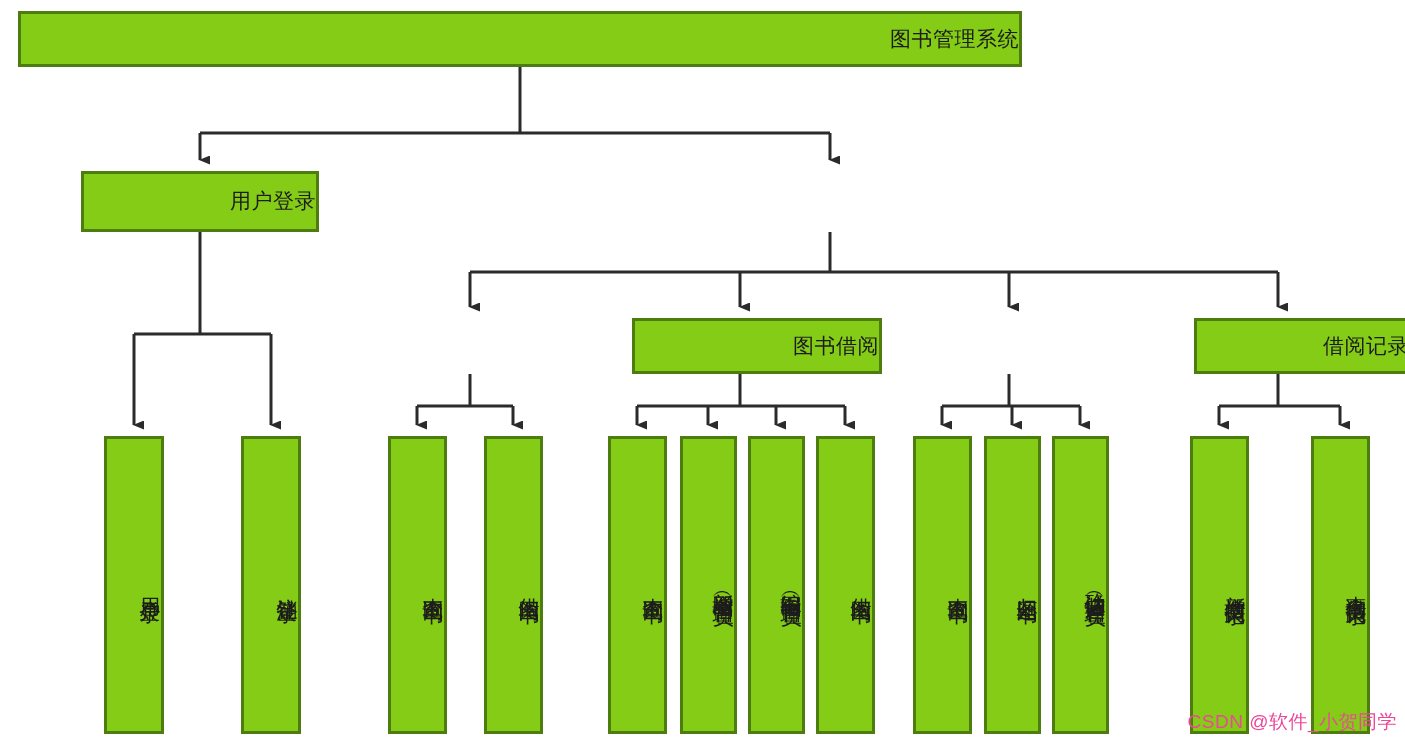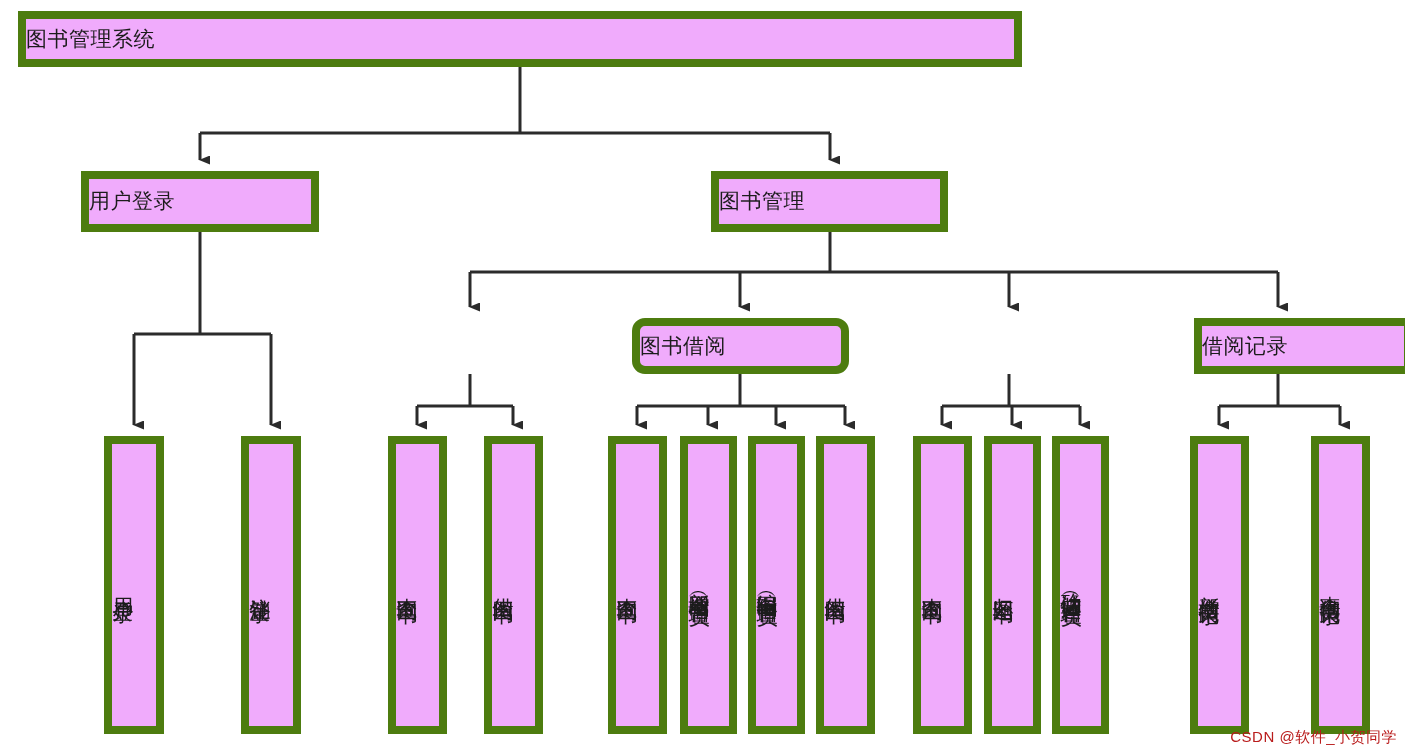--- a/index.html
+++ b/index.html
@@ -22,25 +22,25 @@
   svg.edges {
     position: absolute;
     left: 0;
     top: 0;
     width: 1405px;
     height: 747px;
   }
   .node {
     position: absolute;
     box-sizing: border-box;
-    background: #f0abfc;
-    border: 8px solid #4d7c0f;
+    background: #84cc16;
+    border: 3px solid #4d7c0f;
     display: flex;
     align-items: center;
-    justify-content: flex-start;
+    justify-content: flex-end;
     color: #1c1c1c;
     z-index: 2;
   }
   .node .label {
     display: block;
     line-height: 1.18;
     letter-spacing: 0.5px;
     text-align: center;
   }
   .node.horizontal .label {
@@ -51,23 +51,23 @@
     writing-mode: vertical-rl;
     text-orientation: upright;
     font-size: 21px;
     letter-spacing: 2px;
     line-height: 1.05;
     white-space: nowrap;
   }
   .watermark {
     position: absolute;
     right: 8px;
-    bottom: 0;
-    font-size: 15px;
-    color: #b91c1c;
+    bottom: 12px;
+    font-size: 19px;
+    color: #ec4899;
     letter-spacing: 0.5px;
     z-index: 3;
     white-space: nowrap;
     pointer-events: none;
   }
 </style>
 </head>
 <body>
 
 <div id="diagram-root">
@@ -122,25 +122,22 @@
     </g>
   </svg>
 
   <div class="node horizontal" style="left:18px; top:11px; width:1004px; height:56px;">
     <span class="label">图书管理系统</span>
   </div>
 
   <div class="node horizontal" style="left:81px; top:171px; width:238px; height:61px;">
     <span class="label">用户登录</span>
   </div>
-  <div class="node horizontal" style="left:711px; top:171px; width:237px; height:61px;">
-    <span class="label">图书管理</span>
-  </div>
 
-  <div class="node horizontal" style="left:632px; top:318px; width:217px; height:56px;border-radius:13px;">
+  <div class="node horizontal" style="left:632px; top:318px; width:250px; height:56px;">
     <span class="label">图书借阅</span>
   </div>
   <div class="node horizontal" style="left:1170px; top:318px; width:218px; height:56px;margin-left:24px;">
     <span class="label">借阅记录</span>
   </div>
 
   <div class="node vertical" style="left:104px; top:436px; width:60px; height:298px;">
     <span class="label">用户登录</span>
   </div>
   <div class="node vertical" style="left:241px; top:436px; width:60px; height:298px;">

